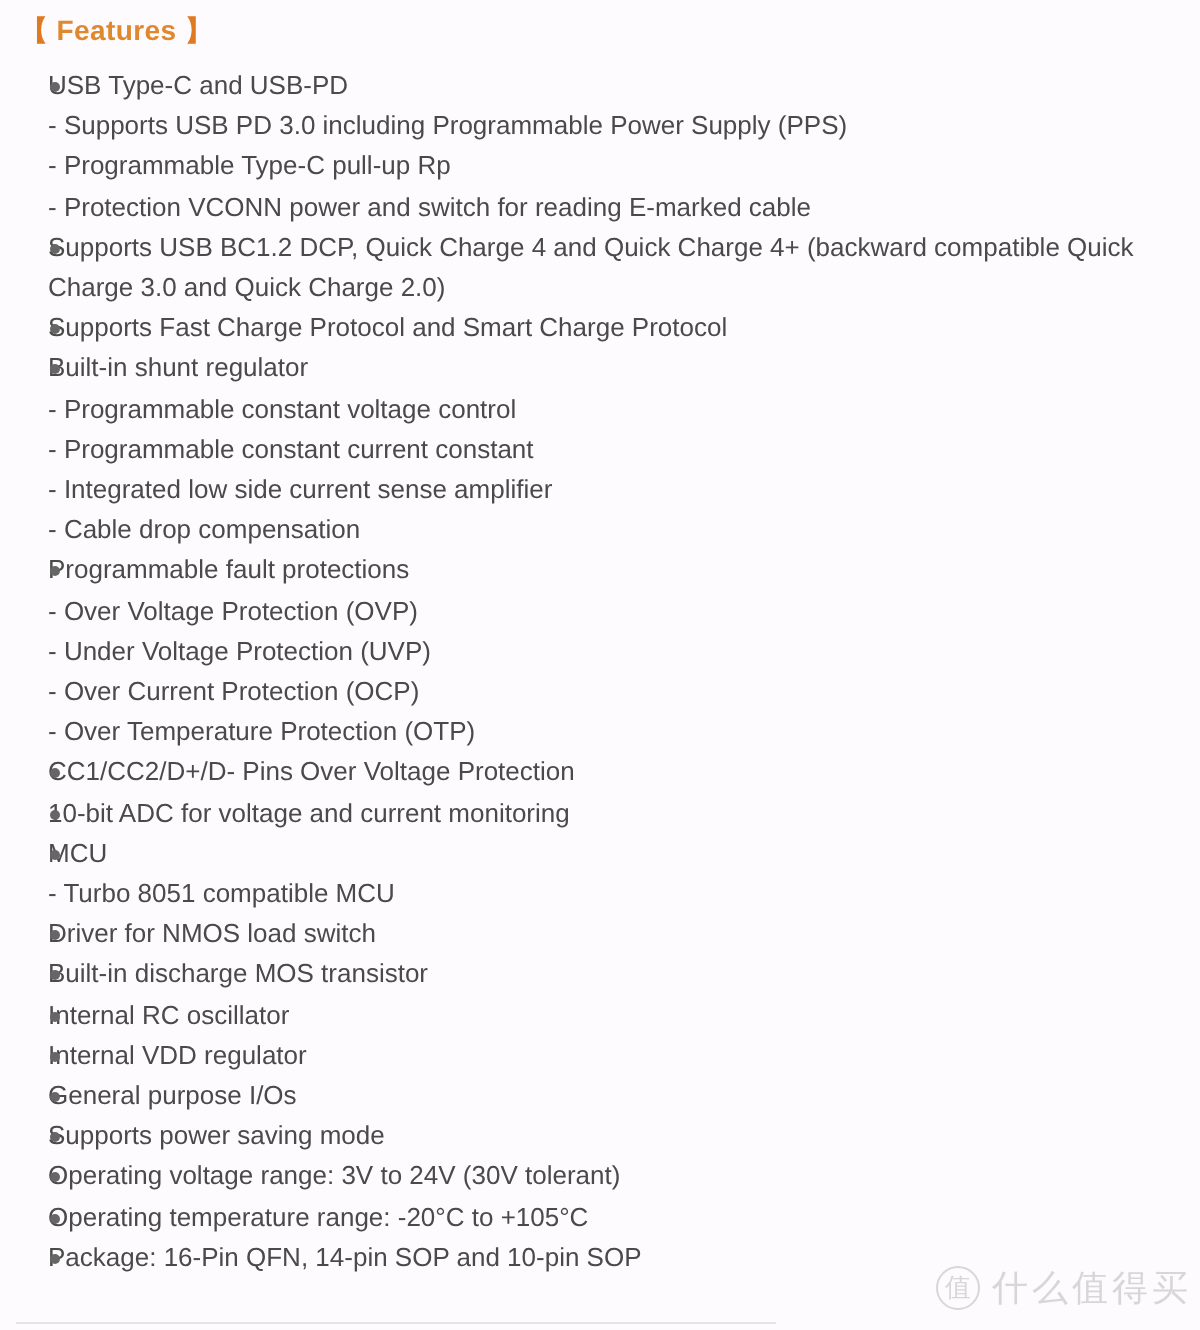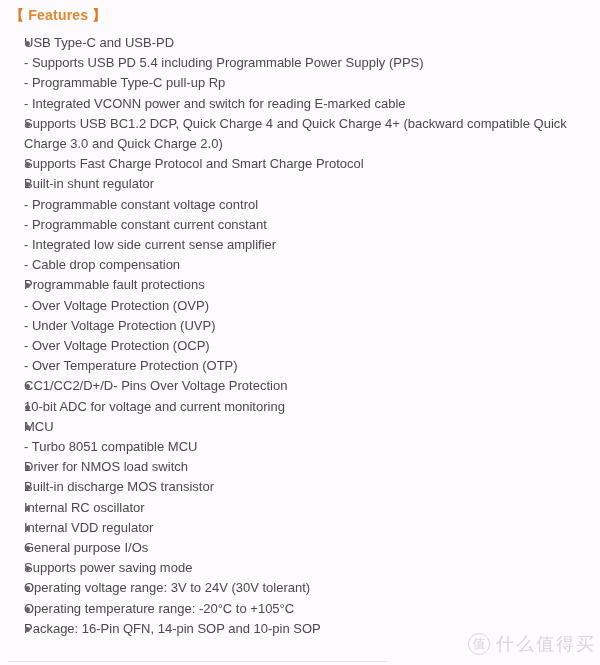--- a/index.html
+++ b/index.html
@@ -93,34 +93,34 @@
   </style>
 </head>
 <body>
 
 <div class="heading">
   <span class="bracket">【</span><span> Features </span><span class="bracket">】</span>
 </div>
 
 <ul class="list" id="features-list">
     <li class="item"><span class="dot"></span><span>USB Type-C and USB-PD</span></li>
-    <li class="sub"><span>- Supports USB PD 5.4 including Programmable Power Supply (PPS)</span></li>
+    <li class="sub"><span>- Supports USB PD 3.0 including Programmable Power Supply (PPS)</span></li>
     <li class="sub"><span>- Programmable Type-C pull-up Rp</span></li>
-    <li class="sub"><span>- Integrated VCONN power and switch for reading E-marked cable</span></li>
+    <li class="sub"><span>- Protection VCONN power and switch for reading E-marked cable</span></li>
     <li class="item"><span class="dot"></span><span>Supports USB BC1.2 DCP, Quick Charge 4 and Quick Charge 4+ (backward compatible Quick Charge 3.0 and Quick Charge 2.0)</span></li>
     <li class="item"><span class="dot"></span><span>Supports Fast Charge Protocol and Smart Charge Protocol</span></li>
     <li class="item"><span class="dot"></span><span>Built-in shunt regulator</span></li>
     <li class="sub"><span>- Programmable constant voltage control</span></li>
     <li class="sub"><span>- Programmable constant current constant</span></li>
     <li class="sub"><span>- Integrated low side current sense amplifier</span></li>
     <li class="sub"><span>- Cable drop compensation</span></li>
     <li class="item"><span class="dot"></span><span>Programmable fault protections</span></li>
     <li class="sub"><span>- Over Voltage Protection (OVP)</span></li>
     <li class="sub"><span>- Under Voltage Protection (UVP)</span></li>
-    <li class="sub"><span>- Over Voltage Protection (OCP)</span></li>
+    <li class="sub"><span>- Over Current Protection (OCP)</span></li>
     <li class="sub"><span>- Over Temperature Protection (OTP)</span></li>
     <li class="item"><span class="dot"></span><span>CC1/CC2/D+/D- Pins Over Voltage Protection</span></li>
     <li class="item"><span class="dot"></span><span>10-bit ADC for voltage and current monitoring</span></li>
     <li class="item"><span class="dot"></span><span>MCU</span></li>
     <li class="sub"><span>- Turbo 8051 compatible MCU</span></li>
     <li class="item"><span class="dot"></span><span>Driver for NMOS load switch</span></li>
     <li class="item"><span class="dot"></span><span>Built-in discharge MOS transistor</span></li>
     <li class="item"><span class="dot"></span><span>Internal RC oscillator</span></li>
     <li class="item"><span class="dot"></span><span>Internal VDD regulator</span></li>
     <li class="item"><span class="dot"></span><span>General purpose I/Os</span></li>

